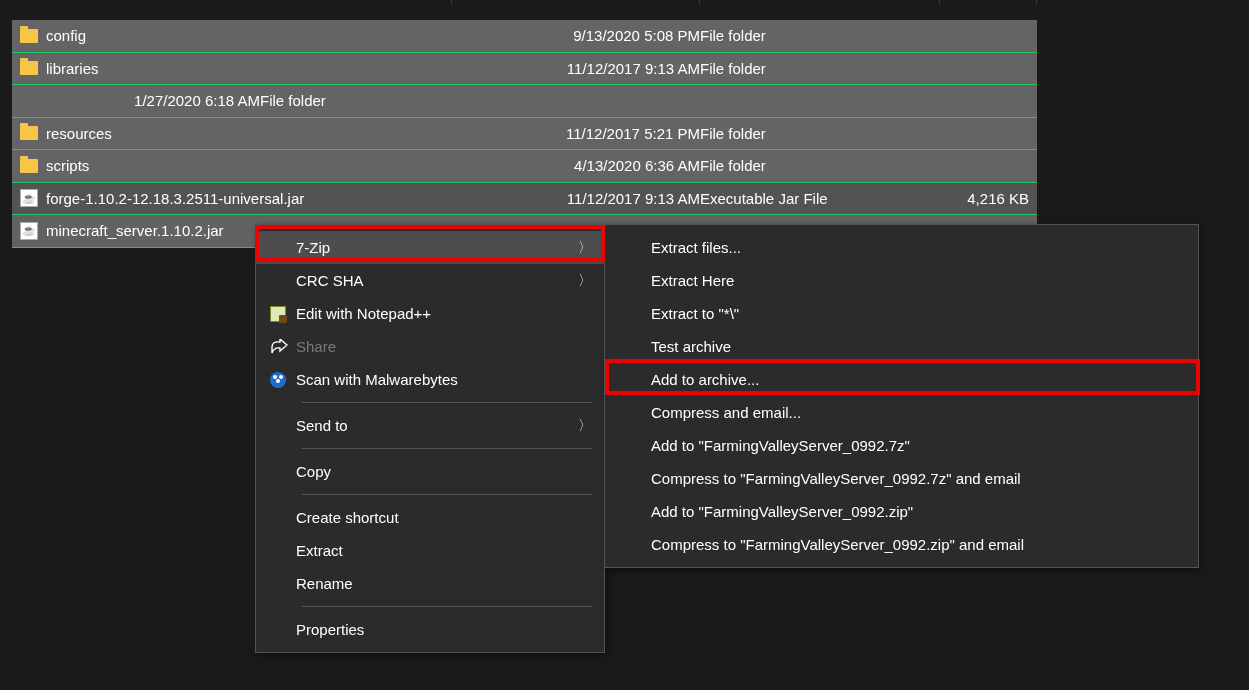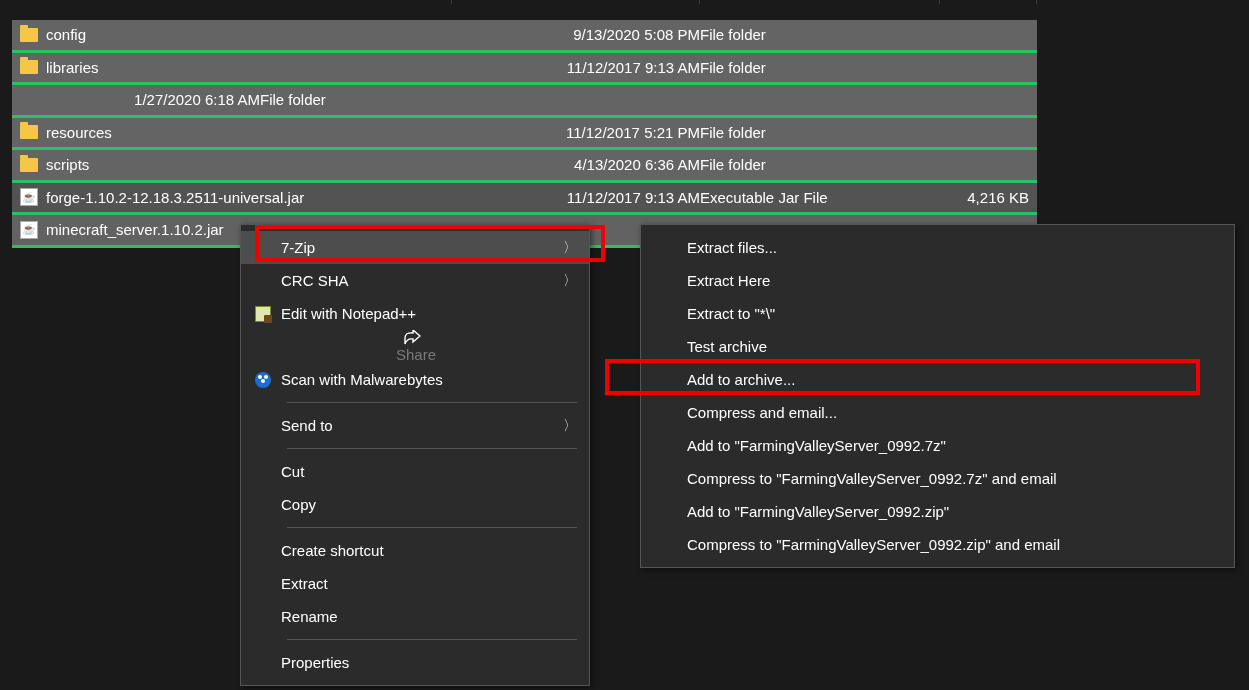--- a/index.html
+++ b/index.html
@@ -16,21 +16,21 @@
   .file-list {
     width: 1025px;
     margin-left: 12px;
     margin-top: 20px;
   }
   .file-row {
     display: flex;
     align-items: center;
     height: 32.5px;
     background: #646464;
-    border-bottom: 3px solid #22c55e;
+    border-bottom: 1px solid #22c55e;
     padding-left: 8px;
   }
   .file-row.jarrow {
     background: #535353;
   }
   .file-row.last-jar {
     background: #626262;
   }
   .col-name { flex: 0 0 440px; display: flex; align-items: center; gap: 8px; }
   .col-date { flex: 0 0 240px; text-align: right; }
@@ -63,21 +63,21 @@
   
   .ctx-menu {
     position: absolute;
     background: #2b2b2b;
     border: 1px solid #555;
     box-shadow: 2px 2px 6px rgba(0,0,0,0.5);
     color: #fff;
     padding: 6px 0;
   }
   .ctx1 {
-    left: 240px;
+    left: 255px;
     top: 224px;
     width: 350px;
   }
   .ctx-item {
     display: flex;
     align-items: center;
     height: 33px;
     padding-left: 14px;
     padding-right: 12px;
     position: relative;
@@ -88,40 +88,40 @@
     align-items: center;
     justify-content: flex-start;
   }
   .ctx-item .label {
     flex: 1;
   }
   .ctx-item .chev {
     font-size: 14px;
     color: #ddd;
   }
-  .ctx-item.disabled { color: #7a7a7a; flex-direction: column; }
+  .ctx-item.disabled { color: #7a7a7a; }
   .ctx-item.highlight {
     background: #4d4d4d;
   }
   .ctx-sep {
     height: 1px;
     background: #555;
     margin: 6px 12px 6px 46px;
   }
   .red-box-1 {
     position: absolute;
     left: 255px;
     top: 225px;
     width: 350px;
     height: 37px;
     border: 4px solid #eb0202;
     pointer-events: none;
   }
   .ctx2 {
-    left: 640px;
+    left: 604px;
     top: 224px;
     width: 595px;
   }
   .ctx2 .ctx-item { padding-left: 46px; height: 33px; }
   .red-box-2 {
     position: absolute;
     left: 605px;
     top: 359px;
     width: 595px;
     height: 36px;
@@ -254,24 +254,20 @@
   </div>
   <div class="ctx-sep"></div>
   <div class="ctx-item">
     <span class="icon-slot"></span>
     <span class="label">Send to</span>
     <span class="chev">〉</span>
   </div>
   <div class="ctx-sep"></div>
   <div class="ctx-item">
     <span class="icon-slot"></span>
-    <span class="label">Cut</span>
-  </div>
-  <div class="ctx-item">
-    <span class="icon-slot"></span>
     <span class="label">Copy</span>
   </div>
   <div class="ctx-sep"></div>
   <div class="ctx-item">
     <span class="icon-slot"></span>
     <span class="label">Create shortcut</span>
   </div>
   <div class="ctx-item">
     <span class="icon-slot"></span>
     <span class="label">Extract</span>

